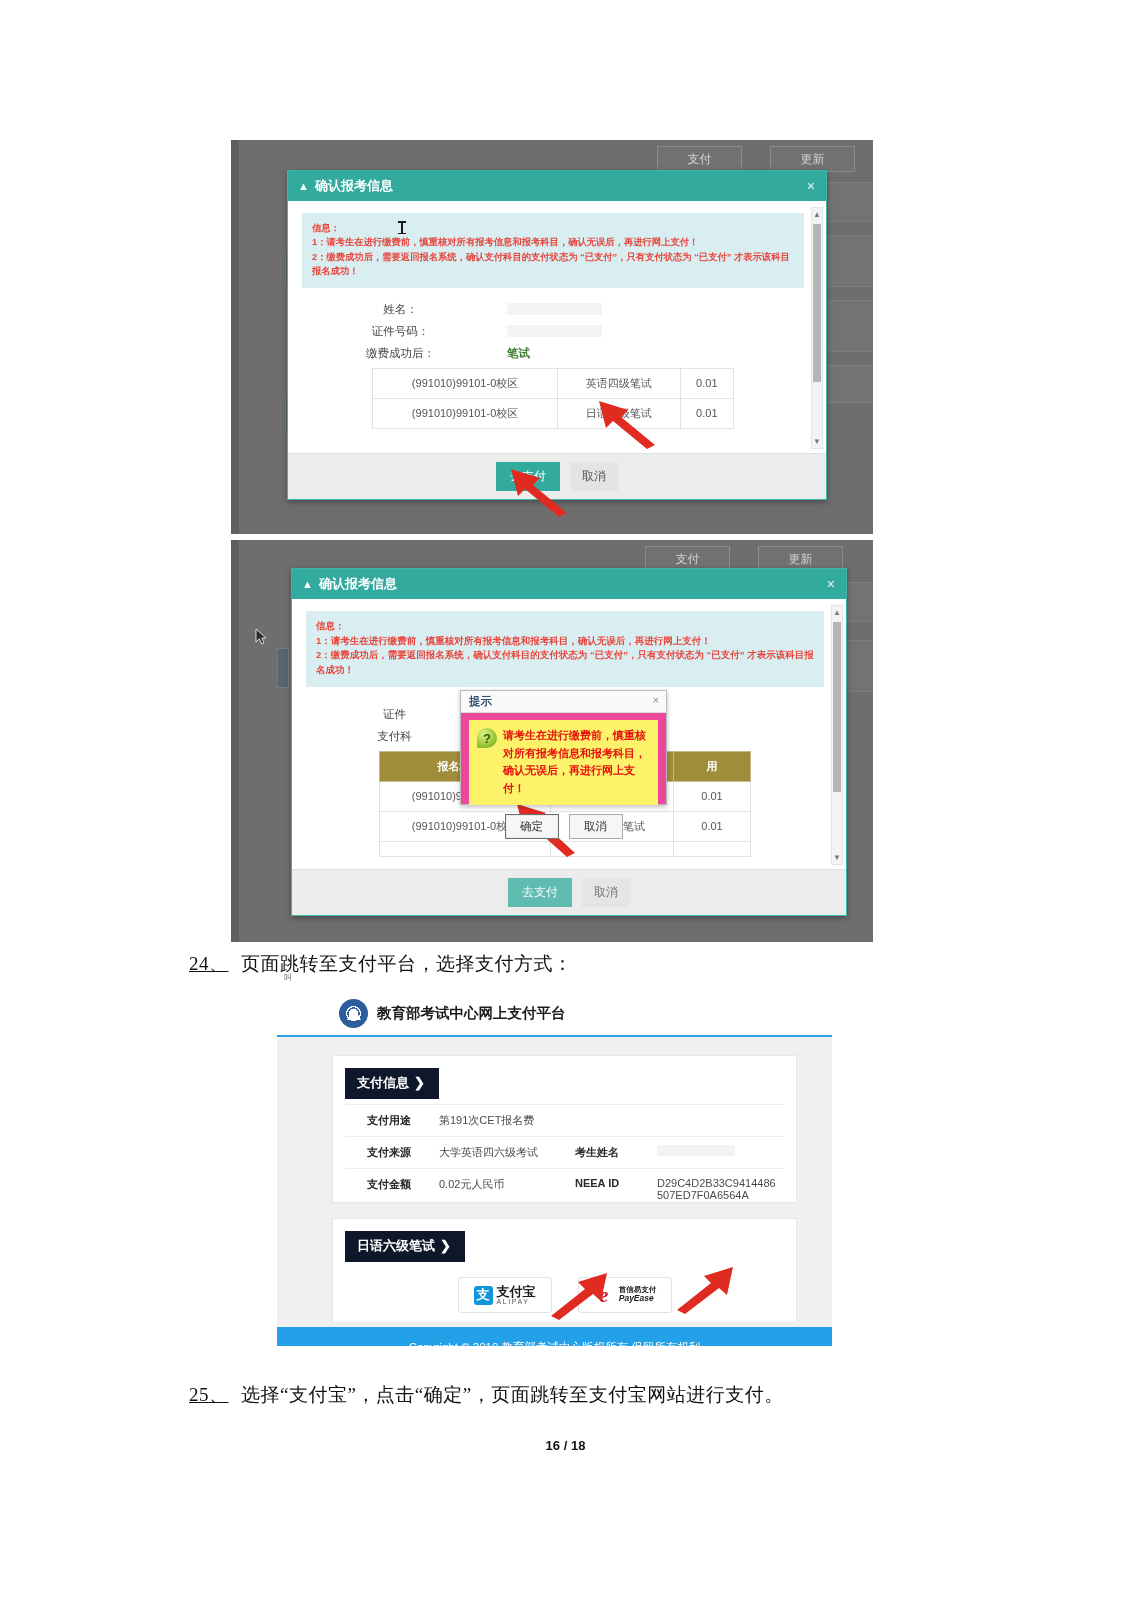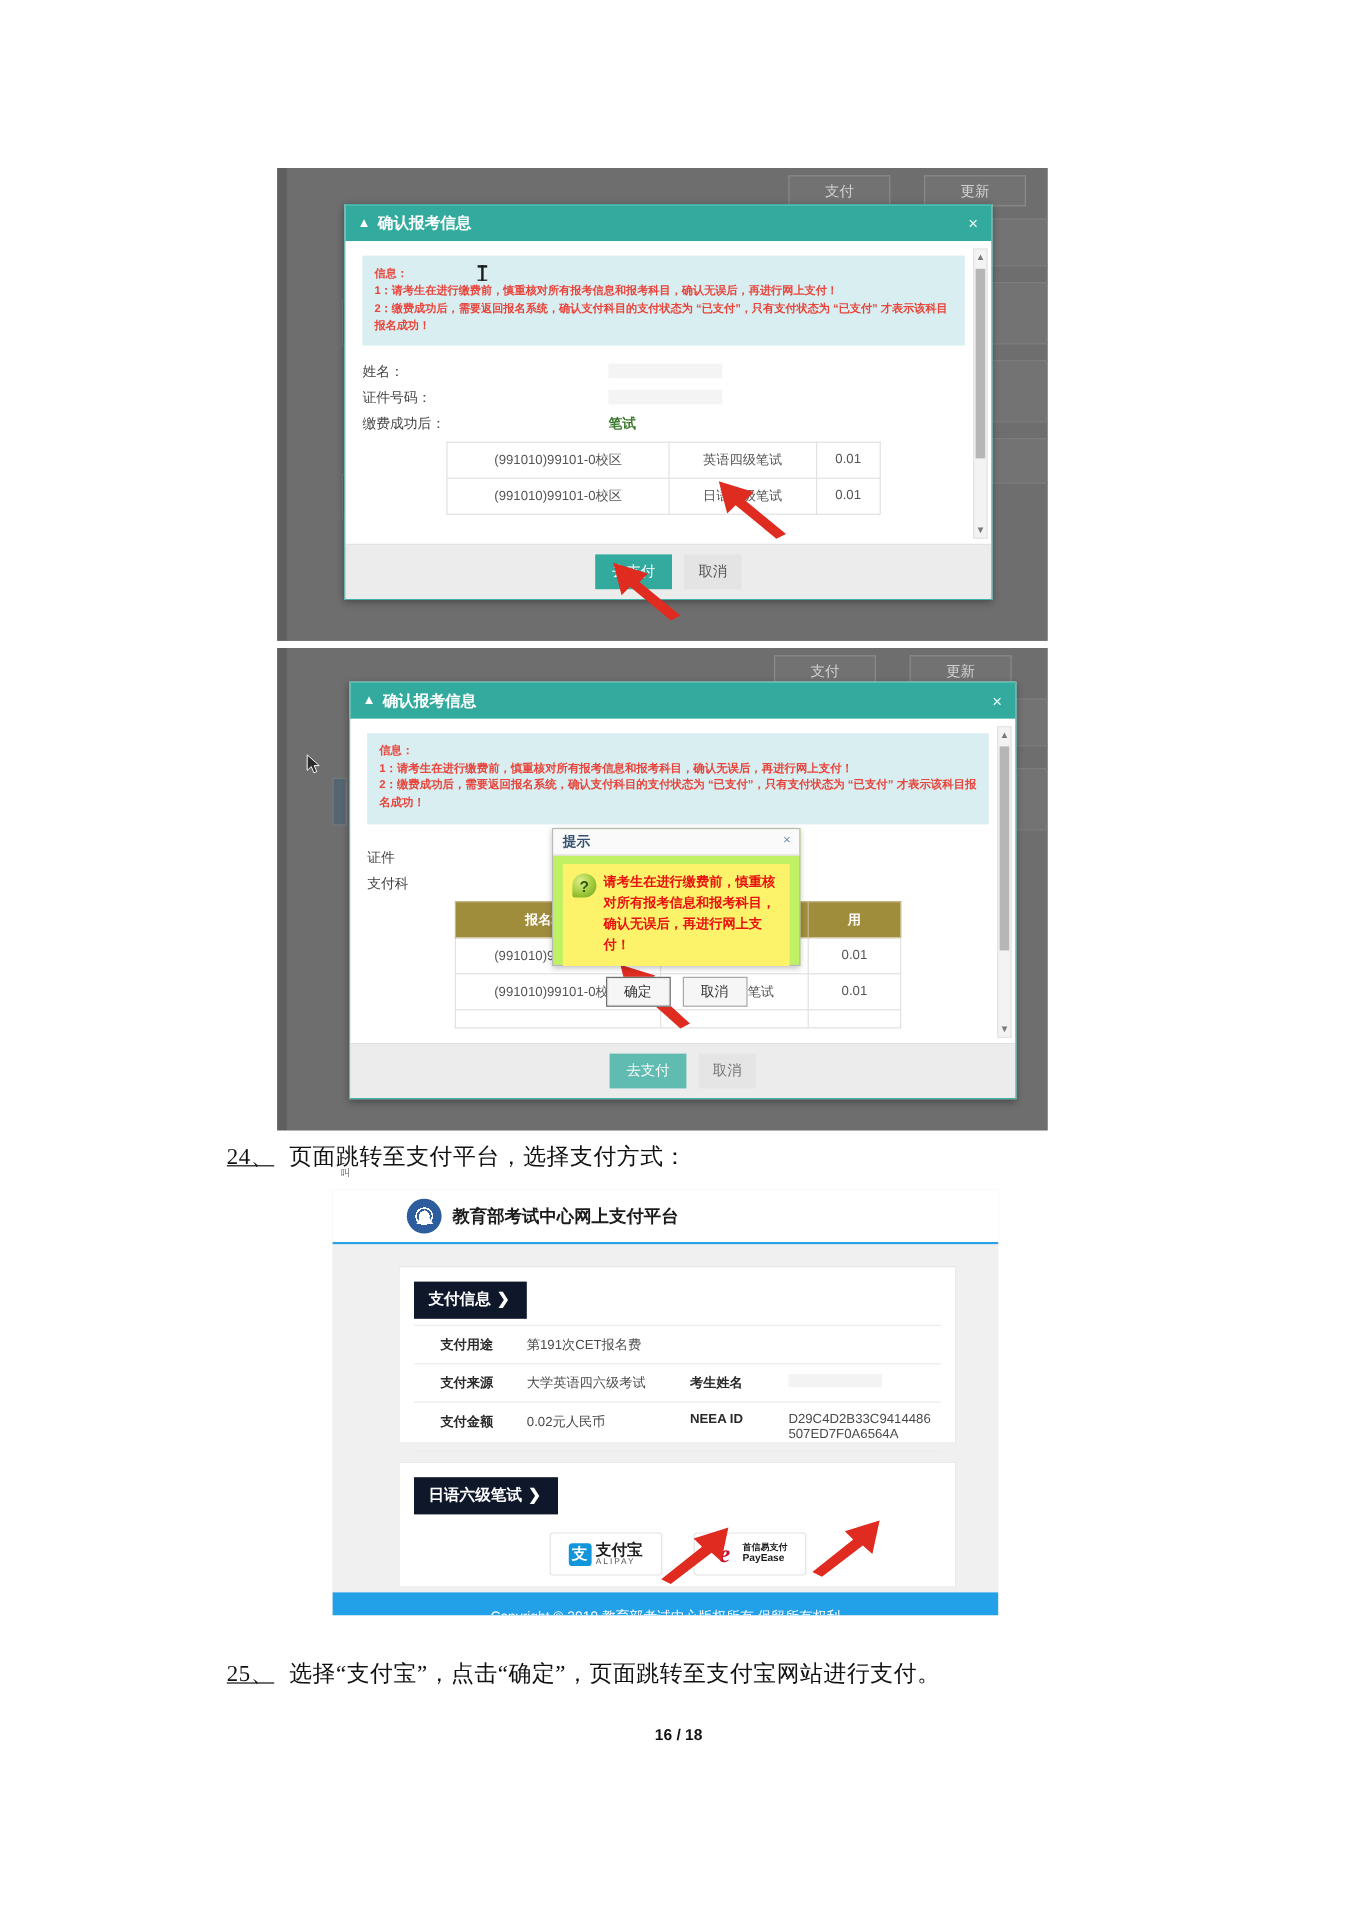--- a/index.html
+++ b/index.html
@@ -87,21 +87,21 @@
   .notice .ln { white-space:normal; }
 
   .field-rows { margin-top:14px; }
   .frow {
     display:flex; align-items:center;
     justify-content:flex-start;
     margin-bottom:7px;
     font-family:"Liberation Sans", sans-serif;
   }
   .flabel {
-    width:205px; text-align:left; padding-right:8px;
+    width:205px; text-align:center; padding-right:8px;
     color:#444; font-size:11.5px;font-family:Liberation Mono, monospace;
   }
   .fvalue { color:#3e7a2f; font-weight:bold; font-size:11.5px; }
   .fblank { width:95px; height:12px; background:#f4f4f4; }
 
   
   .dtable {
     margin:6px auto 0 auto;
     border-collapse:collapse;
     width:362px;
@@ -161,21 +161,21 @@
   .btn-plain {
     background:#e4e4e4; color:#555;
     border:none; padding:6px 12px;
     font-family:"Liberation Sans", sans-serif;
     font-size:12px; cursor:pointer;
   }
 
   
   .alert {
     position:absolute;
-    background:#bef264;
+    background:#ec4899;
     border:1px solid #b9b9b9;
     box-shadow:0 2px 5px rgba(0,0,0,0.25);
     z-index:40;
   }
   .alert-head {
     height:22px; background:#fafafa; border-bottom:1px solid #dcdcdc;
     display:flex; align-items:center; padding:0 8px;
     font-family:"Liberation Sans", sans-serif;
     font-size:11.5px; color:#34506e; font-weight:bold;
     position:relative;
@@ -341,21 +341,21 @@
   .alipay-txt .t2 { font-family:"Liberation Sans", sans-serif; font-size:7px; letter-spacing:1.6px; color:#555; }
   .payease-mark {
     width:22px; height:18px;
     color:#c8102e; font-family:"Liberation Serif", serif;
     font-size:21px; font-weight:bold; font-style:italic;
     display:flex; align-items:center; justify-content:center;
     line-height:1;
   }
   .payease-txt { line-height:1.15; text-align:left; }
   .payease-txt .t1 { font-family:"Liberation Sans", sans-serif; font-size:7.5px; font-weight:bold; color:#1b1b1b; }
-  .payease-txt .t2 { font-family:"Liberation Sans", sans-serif; font-size:8.5px; font-weight:bold; color:#1b1b1b; }
+  .payease-txt .t2 { font-family:"Liberation Sans", sans-serif; font-size:8.5px; font-weight:bold; color:#1b1b1b;font-style:italic; }
 
   .pay-footer {
     position:absolute; left:0; right:0;
     background:#22a0e8;
     color:#ffffff;
     font-family:"Liberation Sans", sans-serif;
     font-size:11.5px;
     display:flex; align-items:center; justify-content:center;
   }
 </style>

